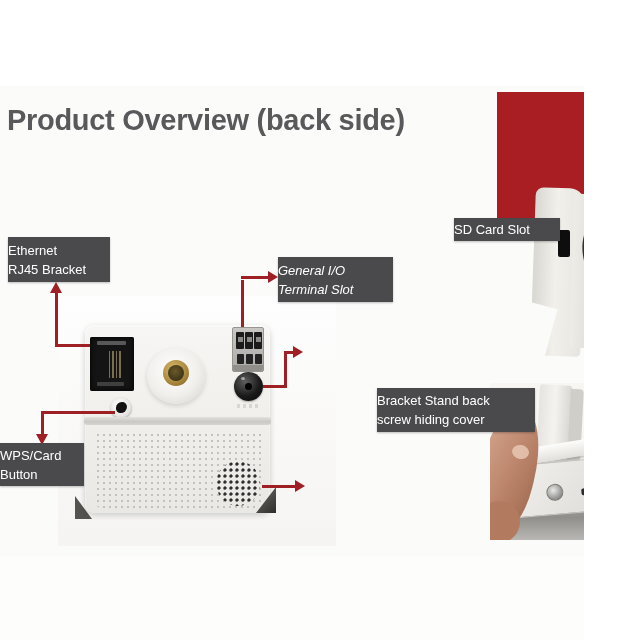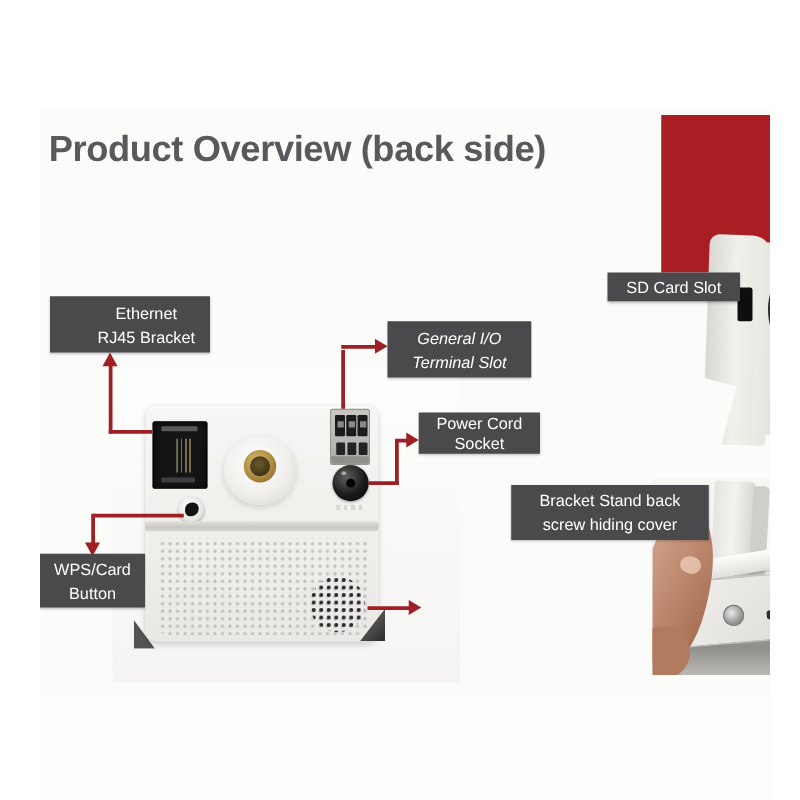--- a/index.html
+++ b/index.html
@@ -5,33 +5,33 @@
   :root{
     --accent_red:#A91E23;
     --label_bg:#4A4A4C;
     --label_text:#FFFFFF;
     --arrow_red:#9E1F24;
     --title_color:#59595B;
     --page_bg:#FBFBFA;
   }
   html,body{margin:0;padding:0;}
   body{background:#FFFFFF;font-family:"Liberation Sans",sans-serif;}
-  .page{position:relative;width:584px;height:640px;background:var(--page_bg);overflow:hidden;margin-left:32px;}
+  .page{position:relative;width:584px;height:640px;background:var(--page_bg);overflow:hidden;}
   .topstrip{position:absolute;left:0;top:0;width:640px;height:86px;background:#FFFFFF;}
   .botstrip{position:absolute;left:0;top:556px;width:640px;height:84px;background:#FDFDFC;}
 
   .title{position:absolute;left:7px;top:104px;font-size:29px;font-weight:bold;color:var(--title_color);letter-spacing:-0.3px;}
 
   
   .redsq{position:absolute;left:497px;top:92px;width:125px;height:126px;background:var(--accent_red);z-index:1;}
 
   
-  .callout{position:absolute;background:var(--label_bg);color:var(--label_text);display:flex;flex-direction:column;justify-content:center;align-items:center;text-align:center;z-index:6;box-shadow:0 1px 2px rgba(0,0,0,.25);}
+  .callout{position:absolute;background:var(--label_bg);color:var(--label_text);display:flex;flex-direction:column;justify-content:center;align-items:flex-start;text-align:center;z-index:6;box-shadow:0 1px 2px rgba(0,0,0,.25);}
   .callout span{display:block;font-size:13px;line-height:19px;white-space:nowrap;}
-  .c-ethernet{left:8px;top:237px;width:102px;height:45px;padding-left:26px;}
+  .c-ethernet{left:8px;top:237px;width:102px;height:45px;}
   .c-generalio{left:278px;top:257px;width:115px;height:45px;font-style:italic;}
   .c-power{left:303px;top:330px;width:97px;height:33px;}
   .c-power span{line-height:16px;}
   .c-wps{left:0px;top:443px;width:84px;height:43px;}
   .c-speaker{left:305px;top:473px;width:75px;height:26px;}
   .c-sd{left:454px;top:218px;width:106px;height:23px;}
   .c-bracket{left:377px;top:388px;width:158px;height:44px;}
 
   
   .aseg{position:absolute;background:var(--arrow_red);z-index:5;}
@@ -194,24 +194,20 @@
   <div class="ahead right" style="left:295px;top:480px;"></div>
 
   <div class="callout c-ethernet">
     <span>Ethernet</span>
     <span>RJ45 Bracket</span>
   </div>
   <div class="callout c-generalio">
     <span>General I/O</span>
     <span>Terminal Slot</span>
   </div>
-  <div class="callout c-power">
-    <span>Power Cord</span>
-    <span>Socket</span>
-  </div>
   <div class="callout c-wps">
     <span>WPS/Card</span>
     <span>Button</span>
   </div>
   <div class="callout c-sd">
     <span>SD Card Slot</span>
   </div>
   <div class="callout c-bracket">
     <span>Bracket Stand back</span>
     <span>screw hiding cover</span>

